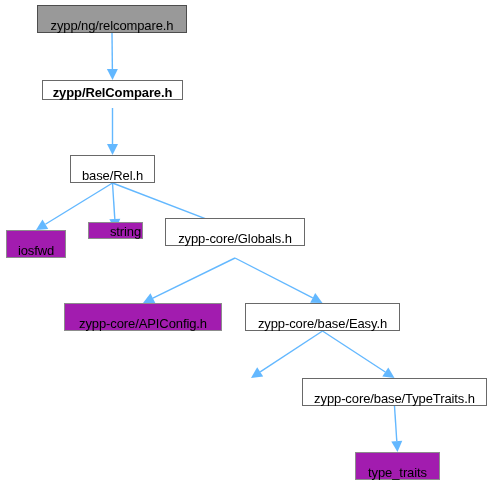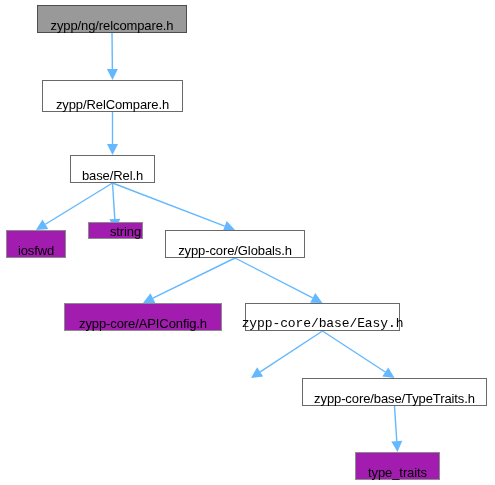--- a/index.html
+++ b/index.html
@@ -74,39 +74,39 @@
       <line x1="322.5" y1="331" x2="260.1919173022449" y2="371.95776065446836" stroke="#63b8ff" stroke-width="1.4"></line>
       <polygon points="251,378 257.1707976294791,367.3618020033459 263.2130369750107,376.55371930559085" fill="#63b8ff"></polygon>
       <line x1="322.5" y1="331" x2="385.2888293459479" y2="371.987152489716" stroke="#63b8ff" stroke-width="1.4"></line>
       <polygon points="394.5,378 382.28240559080587,376.59273781674204 388.2952531010899,367.3815671626899" fill="#63b8ff"></polygon>
       <line x1="394.5" y1="406" x2="396.78412948919845" y2="441.023318834376" stroke="#63b8ff" stroke-width="1.4"></line>
       <polygon points="397.5,452 391.29578890638646,441.3812540897768 402.27247007201044,440.66538357897525" fill="#63b8ff"></polygon>
     </svg>
 <div class="graph-node node-root" style="left: 37px; top: 5px; width: 150px; height: 28px;">
       <span class="node-label">zypp/ng/relcompare.h</span>
     </div>
-    <div class="graph-node node-plain" style="left: 42px; top: 80px; width: 141px; height: 32px;">
+    <div class="graph-node node-plain" style="left: 42px; top: 80px; width: 141px; height: 20px; font-weight: bold;">
       <span class="node-label">zypp/RelCompare.h</span>
     </div>
     <div class="graph-node node-plain" style="left: 70px; top: 155px; width: 85px; height: 28px;">
       <span class="node-label">base/Rel.h</span>
     </div>
     <div class="graph-node node-sys" style="left: 6px; top: 230px; width: 60px; height: 28px;">
       <span class="node-label">iosfwd</span>
     </div>
     <div class="graph-node node-sys" style="left: 88px; top: 222px; width: 55px; height: 17px; padding-left: 20px;">
       <span class="node-label">string</span>
     </div>
-    <div class="graph-node node-plain" style="left: 165px; top: 230px; width: 140px; height: 28px;">
+    <div class="graph-node node-plain" style="left: 165px; top: 218px; width: 140px; height: 28px;">
       <span class="node-label">zypp-core/Globals.h</span>
     </div>
     <div class="graph-node node-sys" style="left: 64px; top: 303px; width: 158px; height: 28px;">
       <span class="node-label">zypp-core/APIConfig.h</span>
     </div>
-    <div class="graph-node node-plain" style="left: 245px; top: 303px; width: 155px; height: 28px; font-family: Liberation Mono, monospace;">
+    <div class="graph-node node-plain" style="left: 245px; top: 303px; width: 155px; height: 28px;">
       <span class="node-label">zypp-core/base/Easy.h</span>
     </div>
     <div class="graph-node node-plain" style="left: 302px; top: 378px; width: 185px; height: 28px;">
       <span class="node-label">zypp-core/base/TypeTraits.h</span>
     </div>
     <div class="graph-node node-sys" style="left: 355px; top: 452px; width: 85px; height: 28px;">
       <span class="node-label">type_traits</span>
     </div>
   </div>
 

